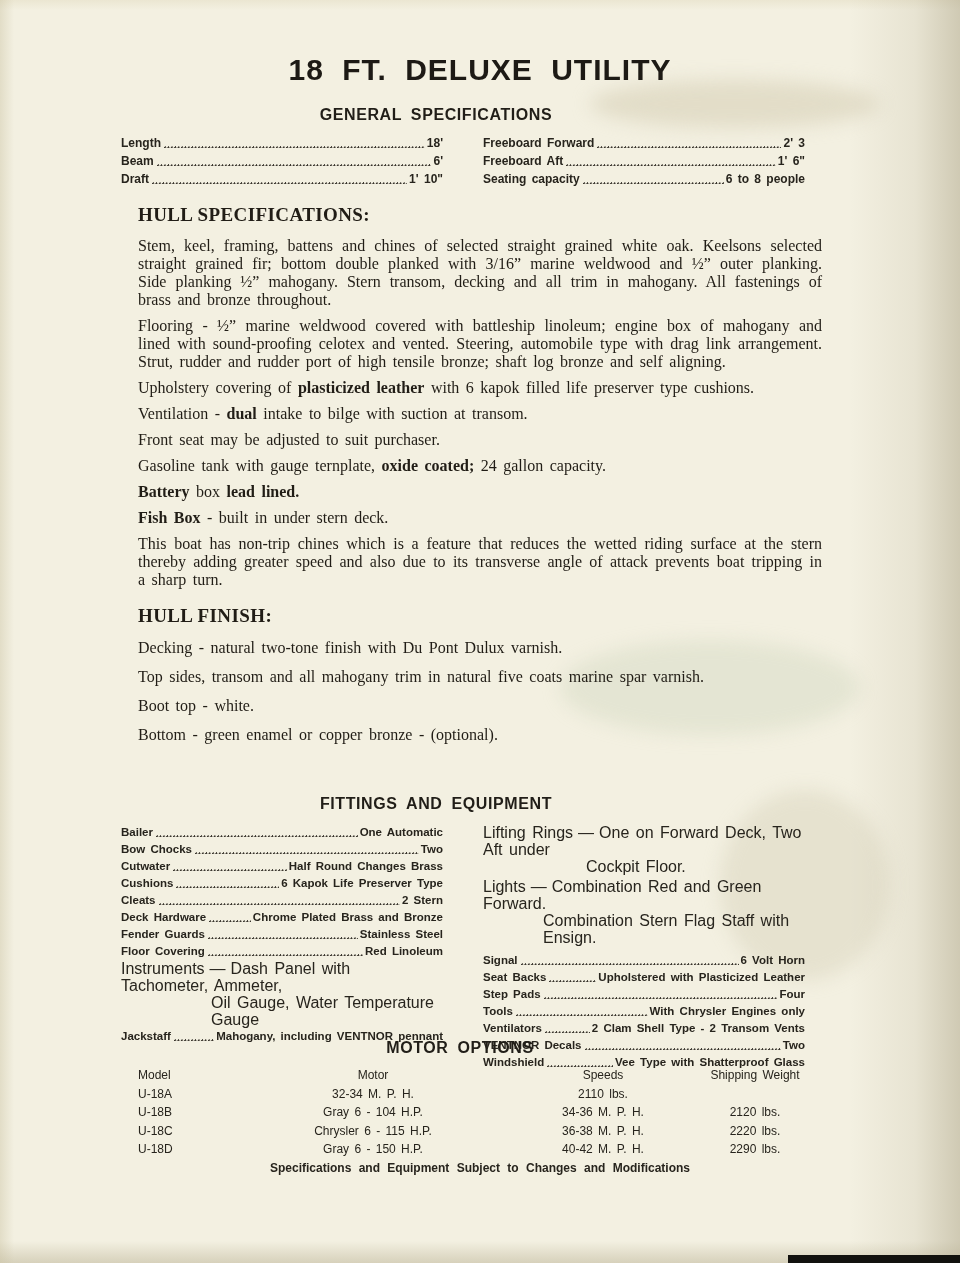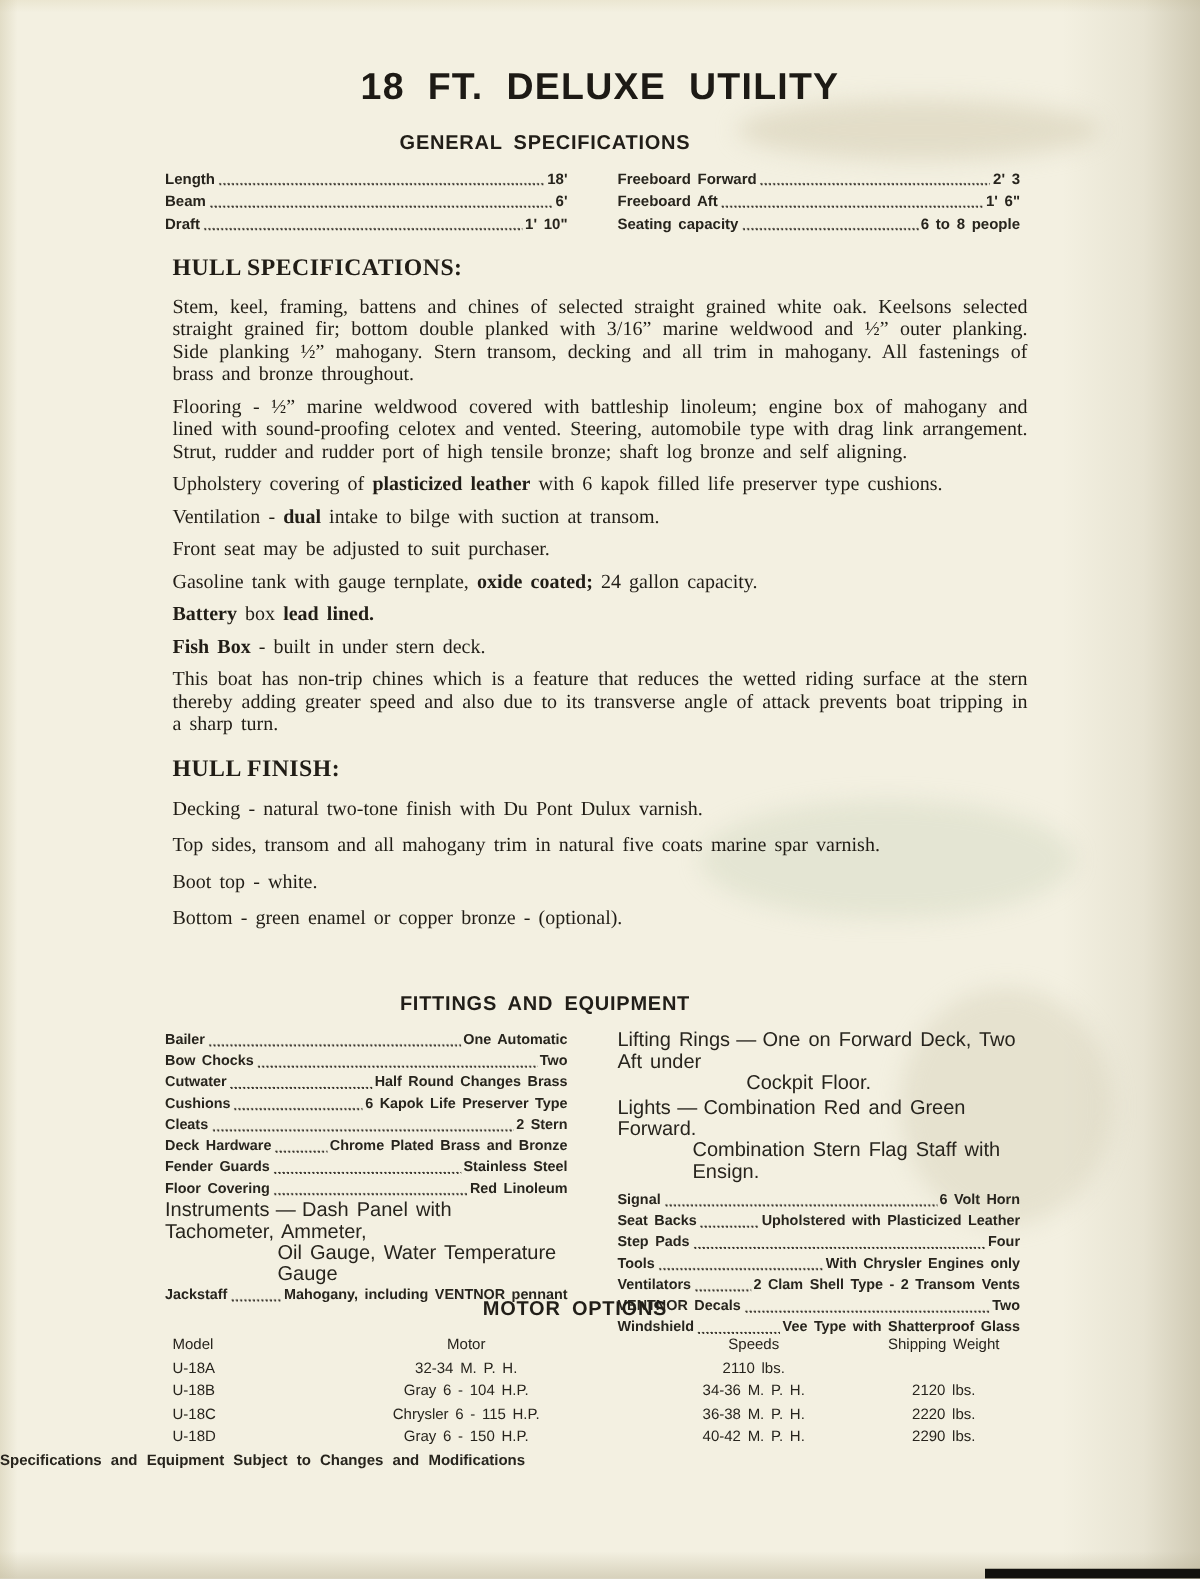--- a/index.html
+++ b/index.html
@@ -32,21 +32,21 @@
   .shead{
     position:absolute;left:0;width:872px;margin:0;
     text-align:center;font-size:16px;font-weight:700;
     letter-spacing:0.6px;word-spacing:4px;color:#211e18;
   }
   #gen-heading{top:106px;}
   #fit-heading{top:795px;}
   #motor-heading{top:1039px;padding-left:24px;}
 
   
-  .cols{position:absolute;left:132px;width:684px;display:flex;gap:40px;}
+  .cols{position:absolute;left:121px;width:684px;display:flex;gap:40px;}
   .col{flex:1 1 0;min-width:0;}
   #gen-grid{top:134px;}
   #fit-grid{top:824px;}
   .lrow{display:flex;align-items:baseline;line-height:17px;font-size:11.5px;font-weight:700;word-spacing:2px;color:#27241d;}
   #gen-grid .lrow{line-height:18px;font-size:12px;}
   .lrow .lbl{white-space:nowrap;}
   .lrow .val{white-space:nowrap;}
   .dots{
     flex:1 1 auto;min-width:8px;height:4px;align-self:flex-end;
     margin:0 2px 3px 3px;
@@ -72,21 +72,21 @@
   #hull b{font-weight:700;}
 
   
   #motor-table{position:absolute;top:1066px;left:138px;width:684px;
     font-size:12px;font-weight:400;word-spacing:2px;color:#27241d;}
   .trow{display:grid;grid-template-columns:90px 290px 170px 134px;line-height:18.5px;}
   .trow .c1{text-align:left;}
   .trow .c2,.trow .c3,.trow .c4{text-align:center;}
 
   #footer{
-    position:absolute;top:1161px;left:0;width:960px;
+    position:absolute;top:1161px;left:0;width:960px;text-align:center;
     font-size:12px;font-weight:700;word-spacing:4px;color:#27241d;
   }
 </style>
 </head>
 <body>
 
 <div class="page">
 
   <div class="smudge s1"></div>
   <div class="smudge s2"></div>

